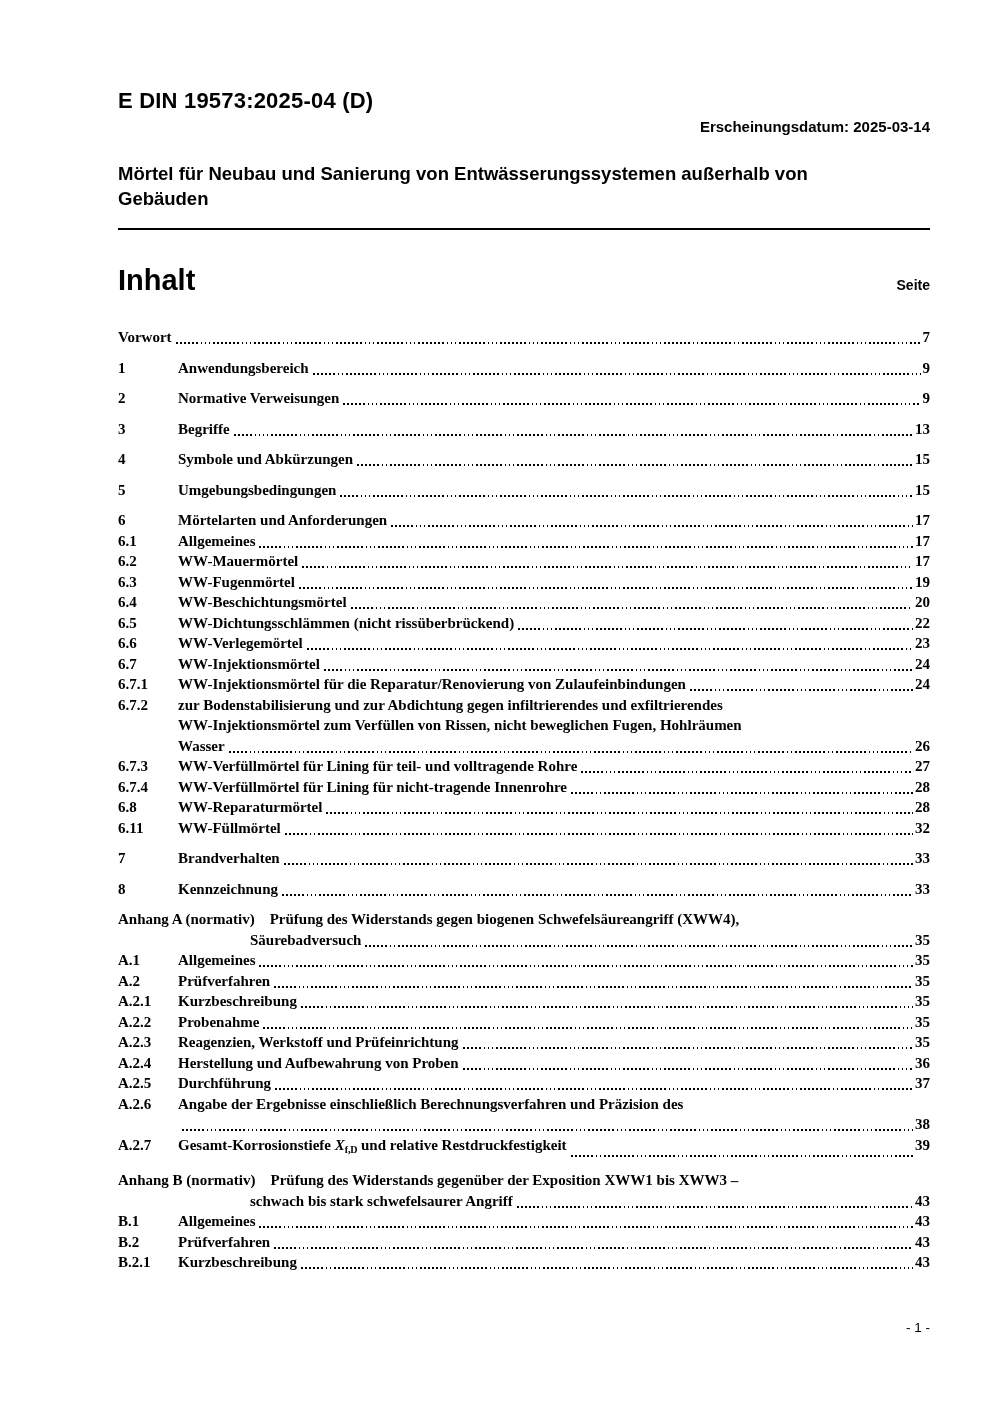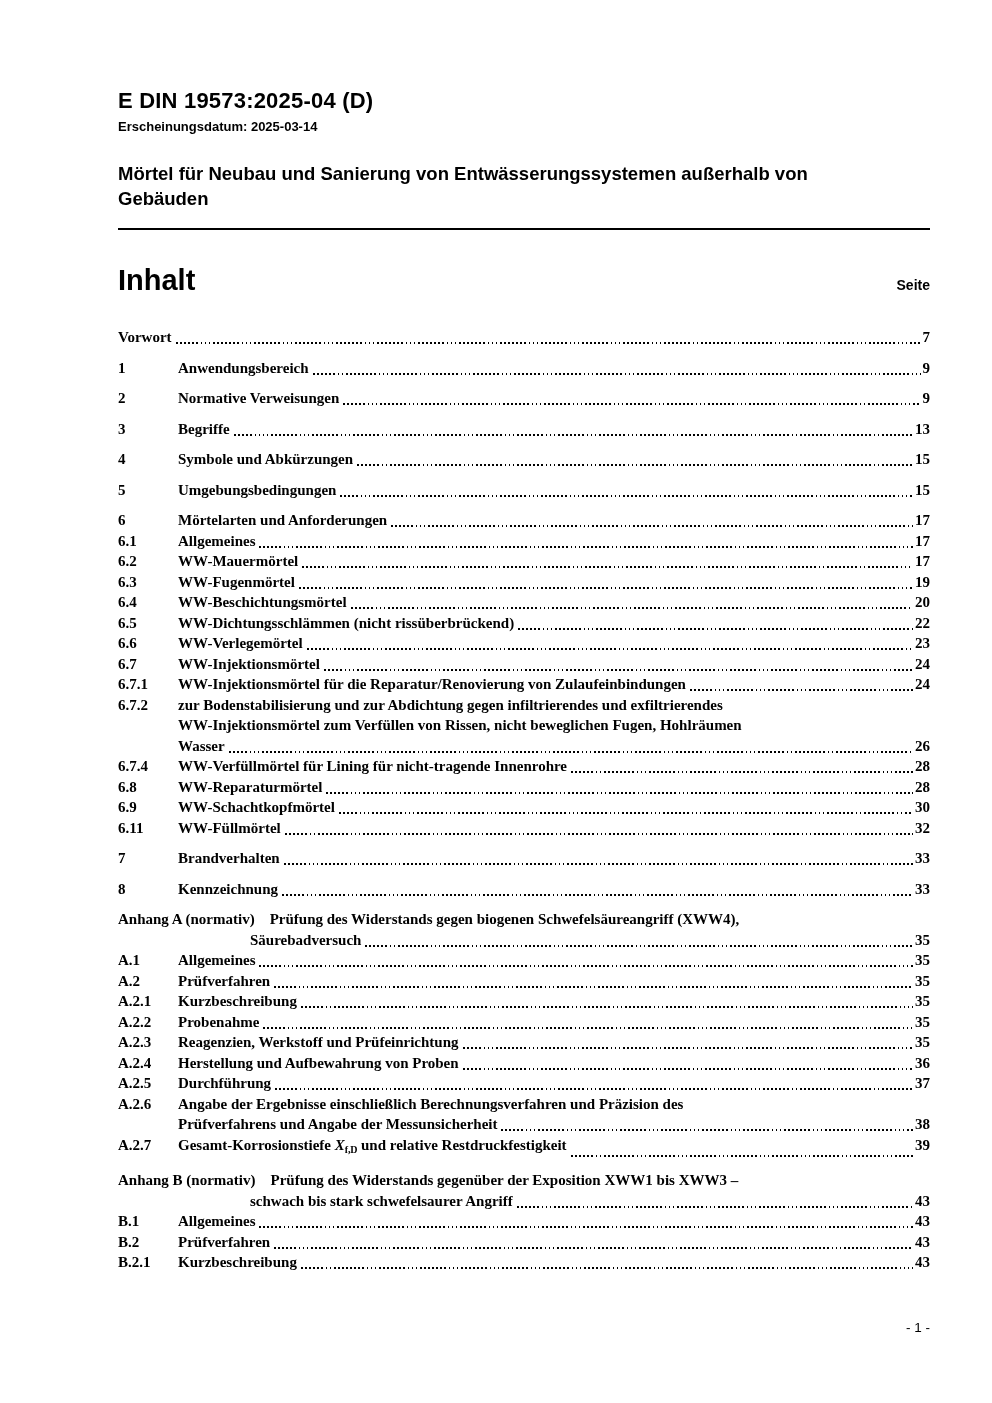--- a/index.html
+++ b/index.html
@@ -24,22 +24,23 @@
     font-family: "Liberation Sans", sans-serif;
     font-weight: bold;
     font-size: 22px;
     line-height: 26px;
     letter-spacing: 0.2px;
   }
   .date-line {
     margin-top: 4px;
     font-family: "Liberation Sans", sans-serif;
     font-weight: bold;
-    font-size: 13px;
+    font-size: 15px;
     line-height: 18px;
+    text-align: right;
   }
   .doc-title {
     margin-top: 25px;
     font-family: "Liberation Sans", sans-serif;
     font-weight: bold;
     font-size: 18.5px;
     line-height: 25px;
     padding-bottom: 17px;
     border-bottom: 2.5px solid #000;
   }
@@ -254,41 +255,41 @@
           <span class="num">6.7.2</span>
           <div class="toc-line"><span>zur Bodenstabilisierung und zur Abdichtung gegen infiltrierendes und exfiltrierendes</span></div>
           <div class="toc-line"><span>WW-Injektionsmörtel zum Verfüllen von Rissen, nicht beweglichen Fugen, Hohlräumen</span></div>
           <div class="toc-line last">
             <span class="txt"><span>Wasser</span></span>
             <span class="leader"></span>
             <span class="pagenum">26</span>
           </div>
         </div>
         <div class="toc-row">
+          <span class="num">6.7.3</span>
+          <div class="toc-line last">
+            <span class="txt"><span>WW-Verfüllmörtel für Lining für teil- und volltragende Rohre</span></span>
+            <span class="leader"></span>
+            <span class="pagenum">27</span>
+          </div>
+        </div>
+        <div class="toc-row">
           <span class="num">6.7.4</span>
           <div class="toc-line last">
             <span class="txt"><span>WW-Verfüllmörtel für Lining für nicht-tragende Innenrohre</span></span>
             <span class="leader"></span>
             <span class="pagenum">28</span>
           </div>
         </div>
         <div class="toc-row">
           <span class="num">6.8</span>
           <div class="toc-line last">
             <span class="txt"><span>WW-Reparaturmörtel</span></span>
             <span class="leader"></span>
             <span class="pagenum">28</span>
-          </div>
-        </div>
-        <div class="toc-row">
-          <span class="num">6.9</span>
-          <div class="toc-line last">
-            <span class="txt"><span>WW-Schachtkopfmörtel</span></span>
-            <span class="leader"></span>
-            <span class="pagenum">30</span>
           </div>
         </div>
         <div class="toc-row">
           <span class="num">6.11</span>
           <div class="toc-line last">
             <span class="txt"><span>WW-Füllmörtel</span></span>
             <span class="leader"></span>
             <span class="pagenum">32</span>
           </div>
         </div>
@@ -369,21 +370,20 @@
           <div class="toc-line last">
             <span class="txt"><span>Durchführung</span></span>
             <span class="leader"></span>
             <span class="pagenum">37</span>
           </div>
         </div>
         <div class="toc-row">
           <span class="num">A.2.6</span>
           <div class="toc-line"><span>Angabe der Ergebnisse einschließlich Berechnungsverfahren und Präzision des</span></div>
           <div class="toc-line last">
-            <span class="txt"><span>Prüfverfahrens und Angabe der Messunsicherheit</span></span>
             <span class="leader"></span>
             <span class="pagenum">38</span>
           </div>
         </div>
         <div class="toc-row">
           <span class="num">A.2.7</span>
           <div class="toc-line last">
             <span class="txt"><span>Gesamt-Korrosionstiefe </span><span class="sym">X</span><span class="sub">f,D</span><span> und relative Restdruckfestigkeit</span></span>
             <span class="leader"></span>
             <span class="pagenum">39</span>

